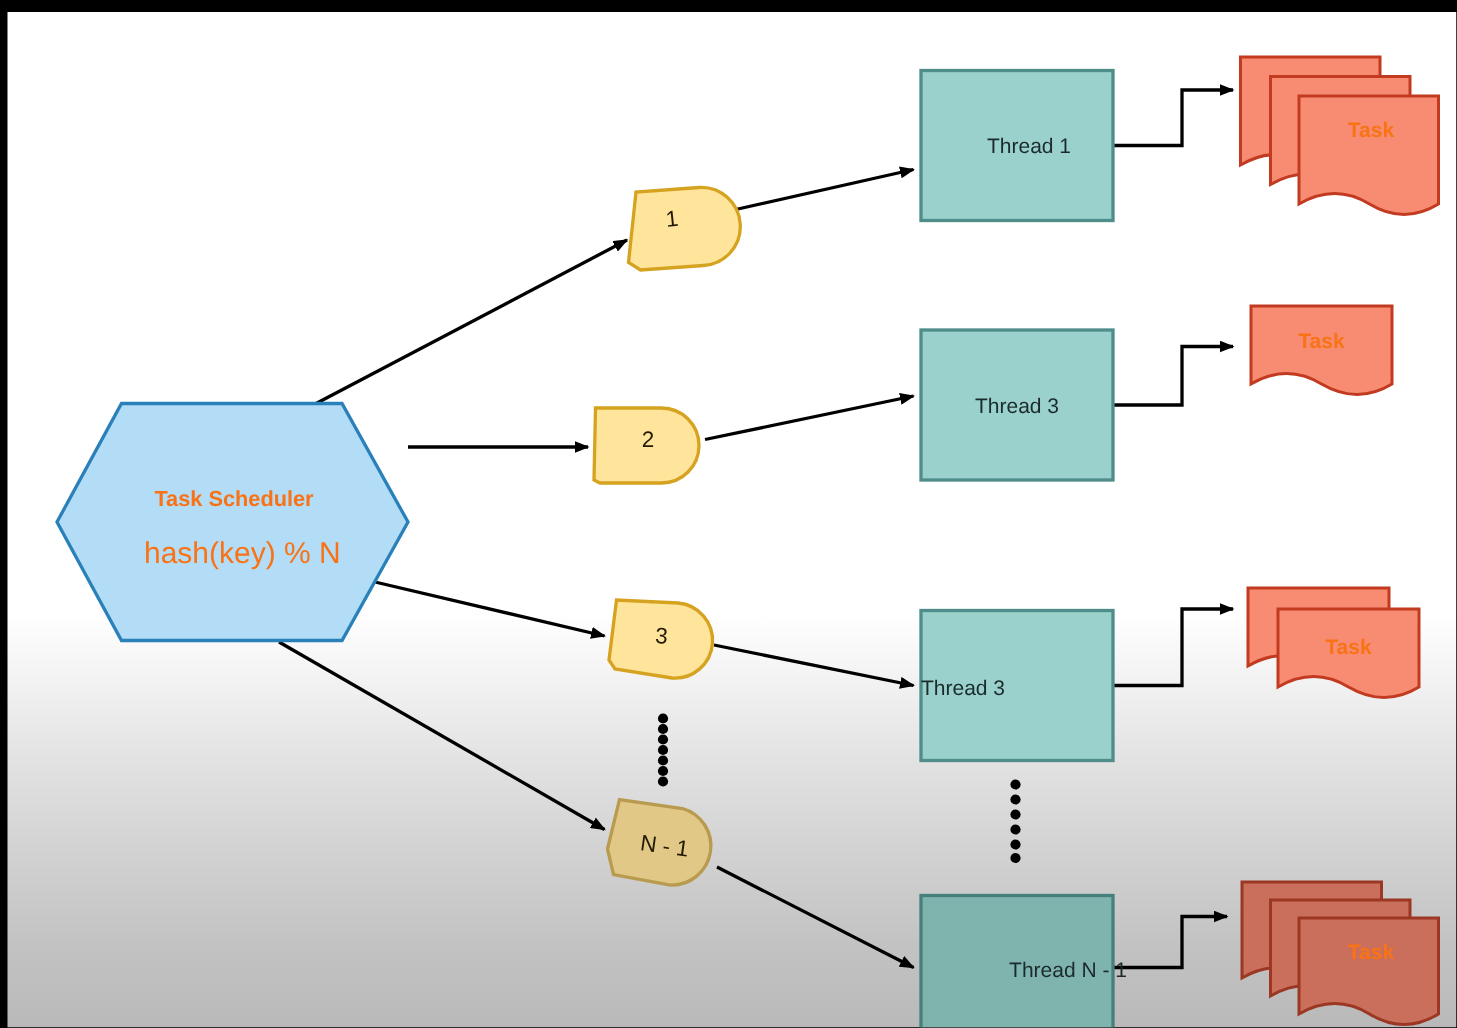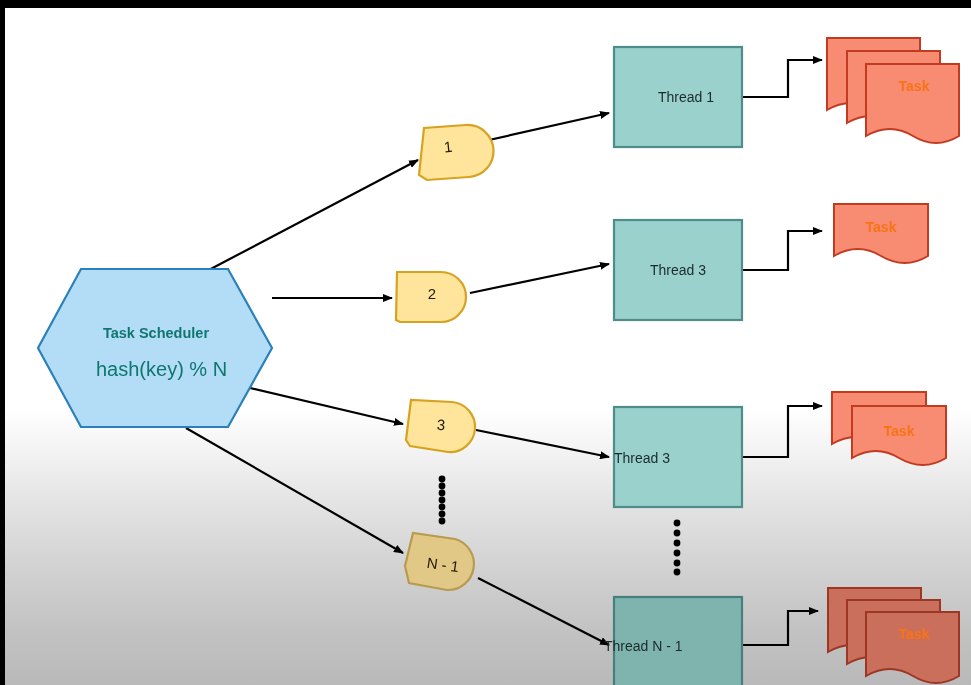--- a/index.html
+++ b/index.html
@@ -36,21 +36,21 @@
     position: absolute;
     left: 0;
     top: 0;
     width: 971px;
     height: 685px;
   }
   .lbl {
     position: absolute;
     pointer-events: none;
     white-space: nowrap;
-    color: #0f766e;
+    color: #f97316;
   }
   .hex-title {
     font-size: 14.5px;
     font-weight: bold;
   }
   .hex-sub {
     font-size: 20px;
     font-weight: normal;
   }
   .thread-lbl {
@@ -161,19 +161,19 @@
   <div class="lbl hex-sub" style="left:96px; top:358px; width:120px; text-align:center;">hash(key) % N</div>
 
   <div class="lbl queue-lbl" style="left:428px; top:138px; width:40px; text-align:center; transform:rotate(-6deg);">1</div>
   <div class="lbl queue-lbl" style="left:412px; top:285px; width:40px; text-align:center;">2</div>
   <div class="lbl queue-lbl" style="left:421px; top:416px; width:40px; text-align:center; transform:rotate(4deg);">3</div>
   <div class="lbl queue-lbl" style="left:413px; top:556px; width:60px; text-align:center; transform:rotate(8deg);">N - 1</div>
 
   <div class="lbl thread-lbl" style="left:614px; top:89px; width:144px; text-align:center;">Thread 1</div>
   <div class="lbl thread-lbl" style="left:614px; top:262px; width:128px; text-align:center;">Thread 3</div>
   <div class="lbl thread-lbl" style="left:614px; top:450px; width:128px; text-align:left;">Thread 3</div>
-  <div class="lbl thread-lbl" style="left:604px; top:638px; width:152px; text-align:left;">Thread N - 1</div>
+  <div class="lbl thread-lbl" style="left:636px; top:638px; width:152px; text-align:center;">Thread N - 1</div>
 
   <div class="lbl task-lbl" style="left:874px; top:78px; width:80px; text-align:center;">Task</div>
   <div class="lbl task-lbl" style="left:841px; top:219px; width:80px; text-align:center;">Task</div>
   <div class="lbl task-lbl" style="left:859px; top:423px; width:80px; text-align:center;">Task</div>
   <div class="lbl task-lbl" style="left:874px; top:626px; width:80px; text-align:center;">Task</div>
 </div>
 
 </body></html>

